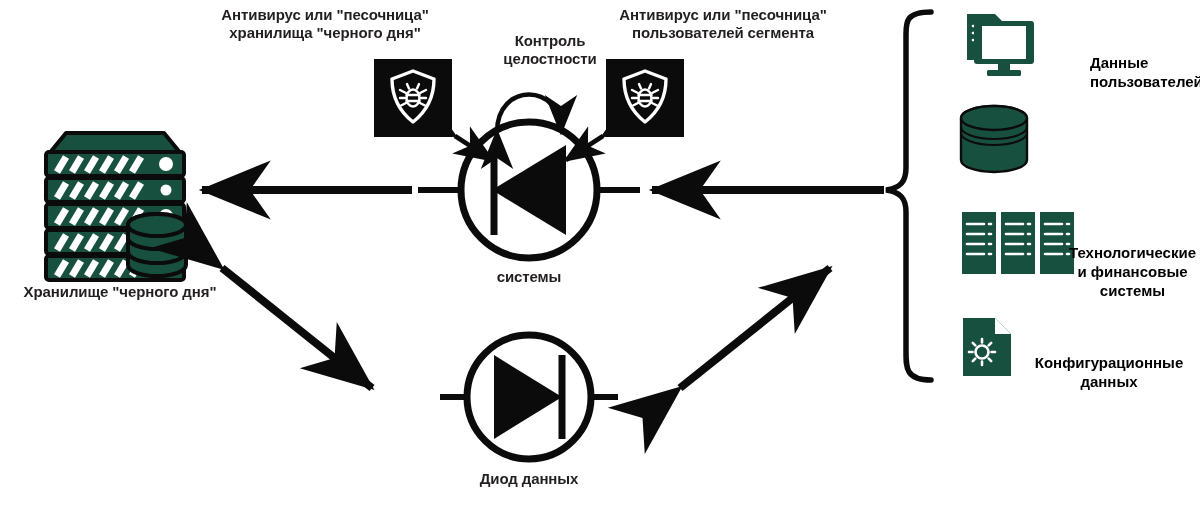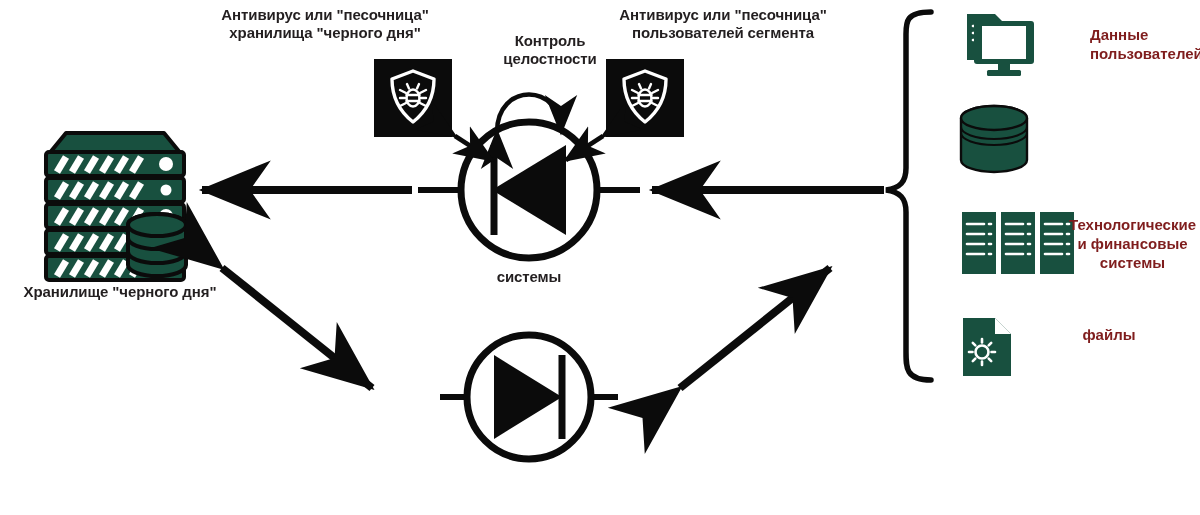--- a/index.html
+++ b/index.html
@@ -3,21 +3,21 @@
 <meta charset="utf-8">
 <style>
   html,body{margin:0;padding:0;background:#ffffff;}
   body{width:1200px;height:515px;position:relative;overflow:hidden;
        font-family:"Liberation Sans","DejaVu Sans",sans-serif;color:#1b1b1b;}
   #stage{position:absolute;left:0;top:0;width:1200px;height:515px;}
   svg.layer{position:absolute;left:0;top:0;width:1200px;height:515px;}
   .lbl{position:absolute;text-align:center;font-weight:bold;font-size:15px;
        line-height:1.22;color:#231f20;letter-spacing:-0.1px;}
   .rlbl{position:absolute;text-align:left;font-weight:bold;font-size:15px;
-        line-height:1.25;color:#7f1d1d;}
+        line-height:1.25;color:#000000;margin-top:28px;}
 </style>
 </head>
 <body>
 
 <div id="stage">
 
   <svg class="layer" viewBox="0 0 1200 515">
     <defs>
       <marker id="ah" markerWidth="10" markerHeight="10" refX="8.2" refY="4" orient="auto" markerUnits="strokeWidth">
         <path d="M0,0.4 L9,4 L0,7.6 L2.4,4 Z" fill="#0B0B0B"></path>
@@ -270,30 +270,34 @@
   </div>
 
   <div class="lbl" style="left:0px;top:283px;width:240px;">
     <div>Хранилище "черного дня"</div>
   </div>
 
   <div class="lbl" style="left:444px;top:268px;width:170px;">
     <div>системы</div>
   </div>
 
+  <div class="lbl" style="left:444px;top:470px;width:170px;">
+    <div>Диод данных</div>
+  </div>
 
   <div class="rlbl" style="left:1090px;top:26px;width:110px;text-align:left;">
     <div>Данные</div>
     <div>пользователей</div>
   </div>
 
 
   <div class="rlbl" style="left:1060px;top:216px;width:145px;text-align:center;">
     <div>Технологические</div>
     <div>и финансовые</div>
     <div>системы</div>
   </div>
 
   <div class="rlbl" style="left:1018px;top:326px;width:182px;text-align:center;">
-    <div>файлы</div>
+    <div>Конфигурационные</div>
+    <div>данных</div>
   </div>
 
 </div>
 
 </body></html>

